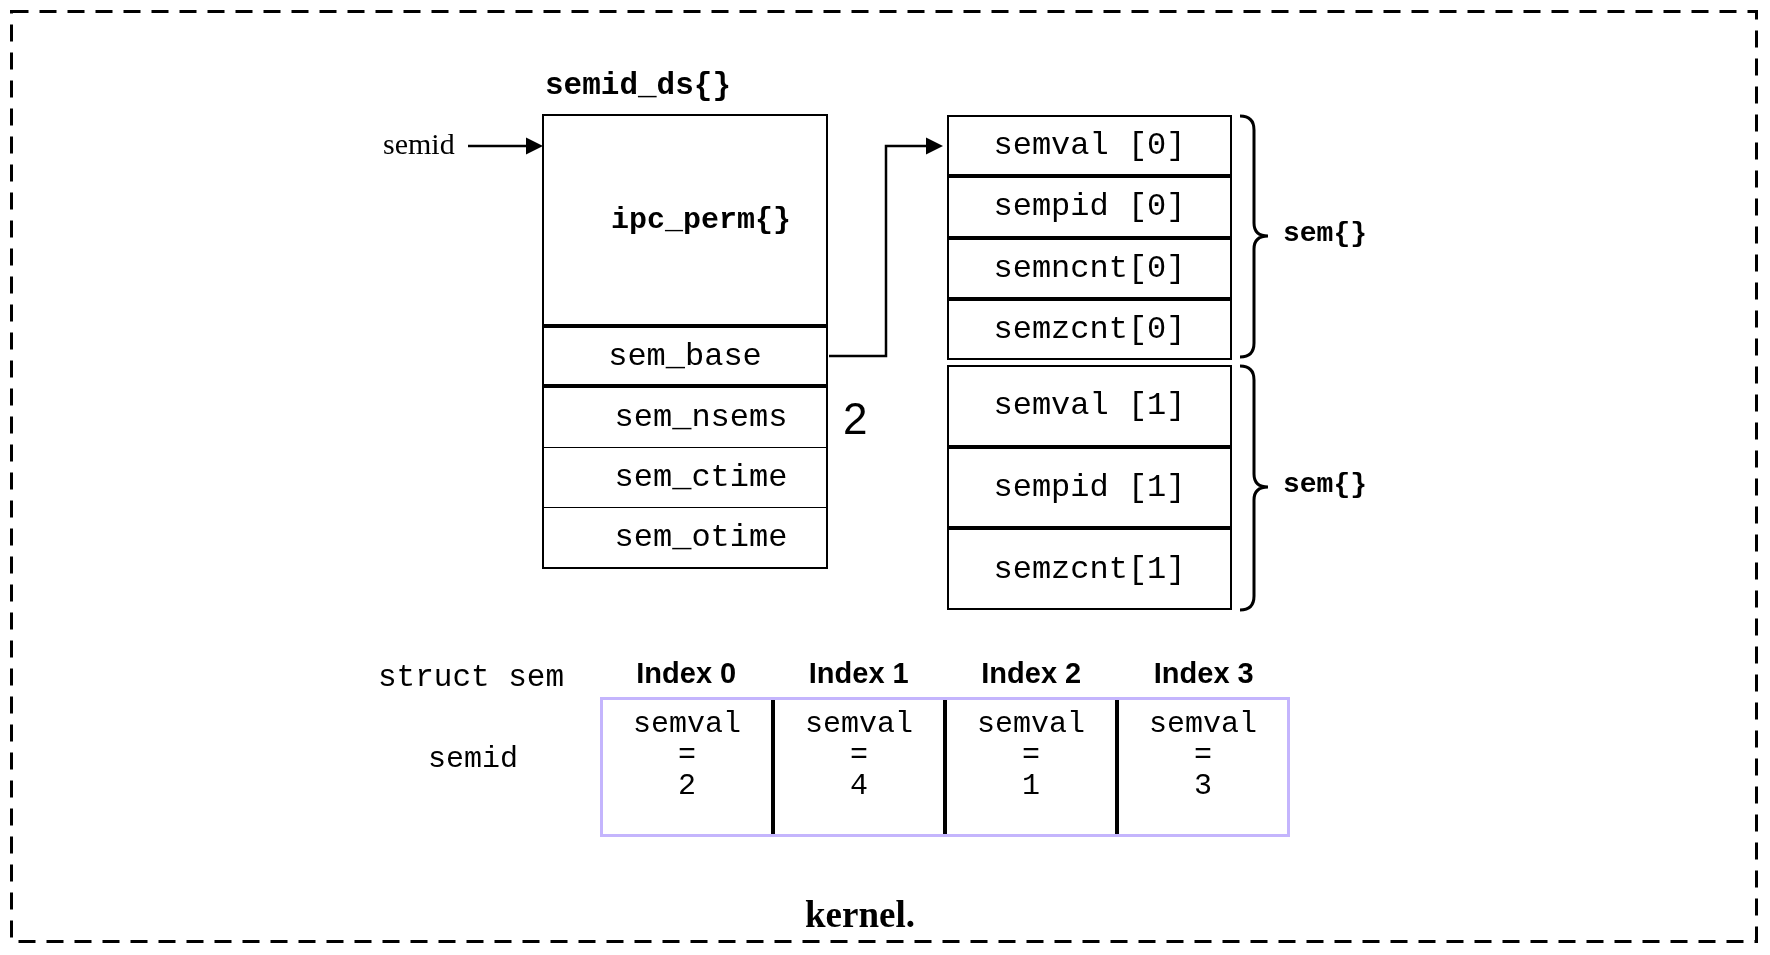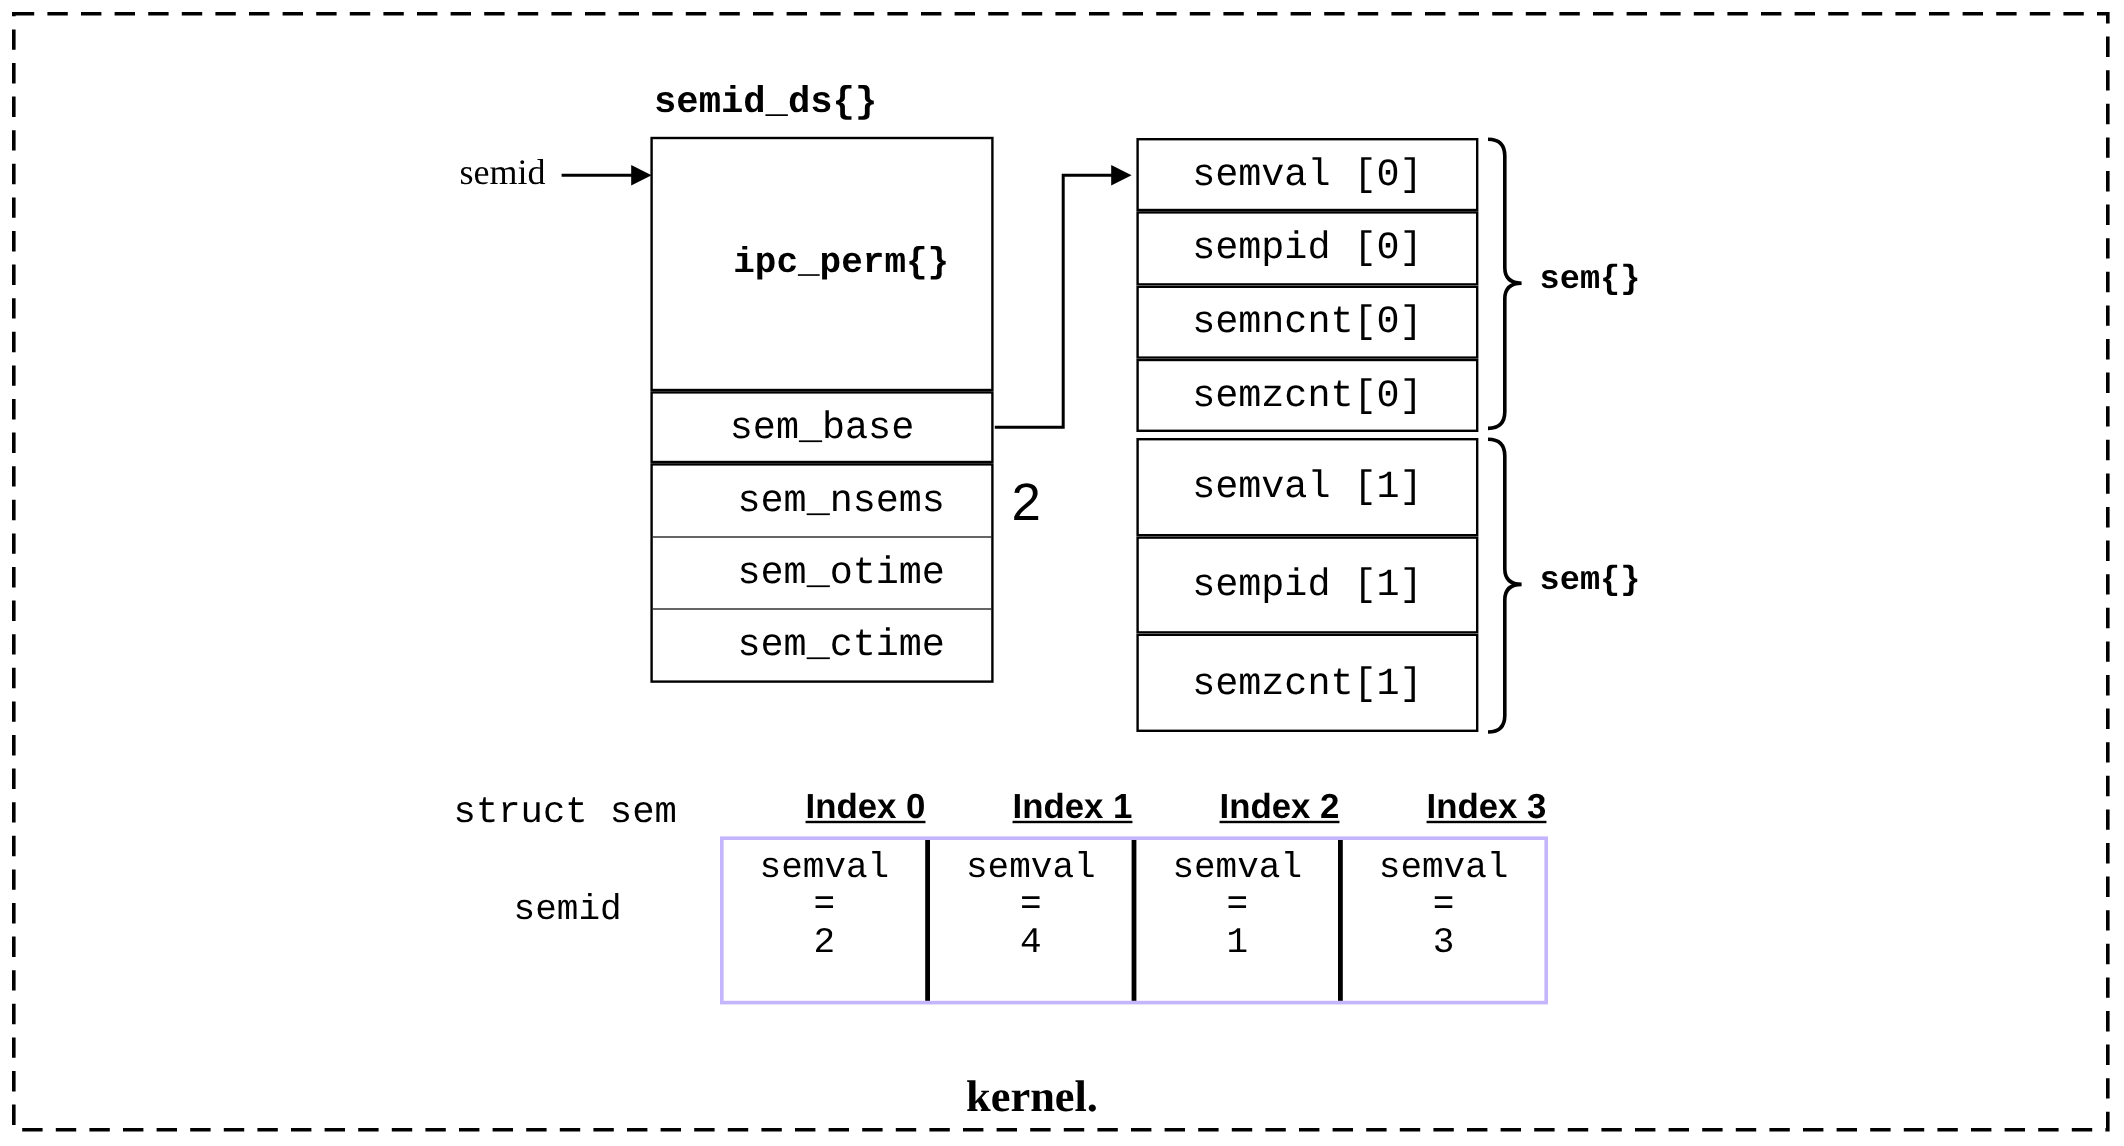--- a/index.html
+++ b/index.html
@@ -27,21 +27,21 @@
   
   .semgroup{box-sizing:border-box;display:flex;flex-direction:column;}
   #semgroup-0{left:947px;top:115px;width:285px;height:245px;}
   #semgroup-1{left:947px;top:365px;width:285px;height:245px;}
   .semgroup .srow{flex:1;box-sizing:border-box;border:2px solid #000;background:#fff;
     display:flex;align-items:center;justify-content:center;font-size:32px;}
 
   .bracelabel{font-size:28px;font-weight:bold;font-family:Liberation Mono, monospace;}
 
   
-  #index-headers{left:635px;top:657px;width:690px;height:36px;display:flex;text-decoration:underline;}
+  #index-headers{left:600px;top:657px;width:690px;height:36px;display:flex;}
   #index-headers .hcell{flex:1;text-align:center;font-size:29px;font-weight:bold;
     font-family:"Liberation Sans","DejaVu Sans",sans-serif;}
   #semval-table{left:600px;top:697px;width:690px;height:140px;box-sizing:border-box;
     border:3px solid #c4b5fd;display:flex;background:#fff;}
   #semval-table .tcell{flex:1;box-sizing:border-box;padding-top:9px;text-align:center;
     font-size:30px;line-height:31px;}
   #semval-table .tcell + .tcell{border-left:4px solid #000;}
 
   svg{position:absolute;left:0;top:0;}
 </style>
@@ -55,22 +55,22 @@
   <div class="abs serif" style="left:383px;top:127px;font-size:30px;">semid</div>
 
   <div class="abs box center" id="ipc-box">
     <span class="mono" id="ipc-label">ipc_perm{}</span>
   </div>
 
   <div class="abs box center" id="sembase-box">sem_base</div>
 
   <div class="abs box" id="lower-box">
     <div class="row">sem_nsems</div>
+    <div class="row">sem_ctime</div>
     <div class="row">sem_otime</div>
-    <div class="row">sem_ctime</div>
   </div>
 
   <div class="abs sans" style="left:843px;top:394px;font-size:44px;">2</div>
 
   <div class="abs semgroup" id="semgroup-0">
     <div class="srow">semval [0]</div>
     <div class="srow">sempid [0]</div>
     <div class="srow">semncnt[0]</div>
     <div class="srow">semzcnt[0]</div>
   </div>

